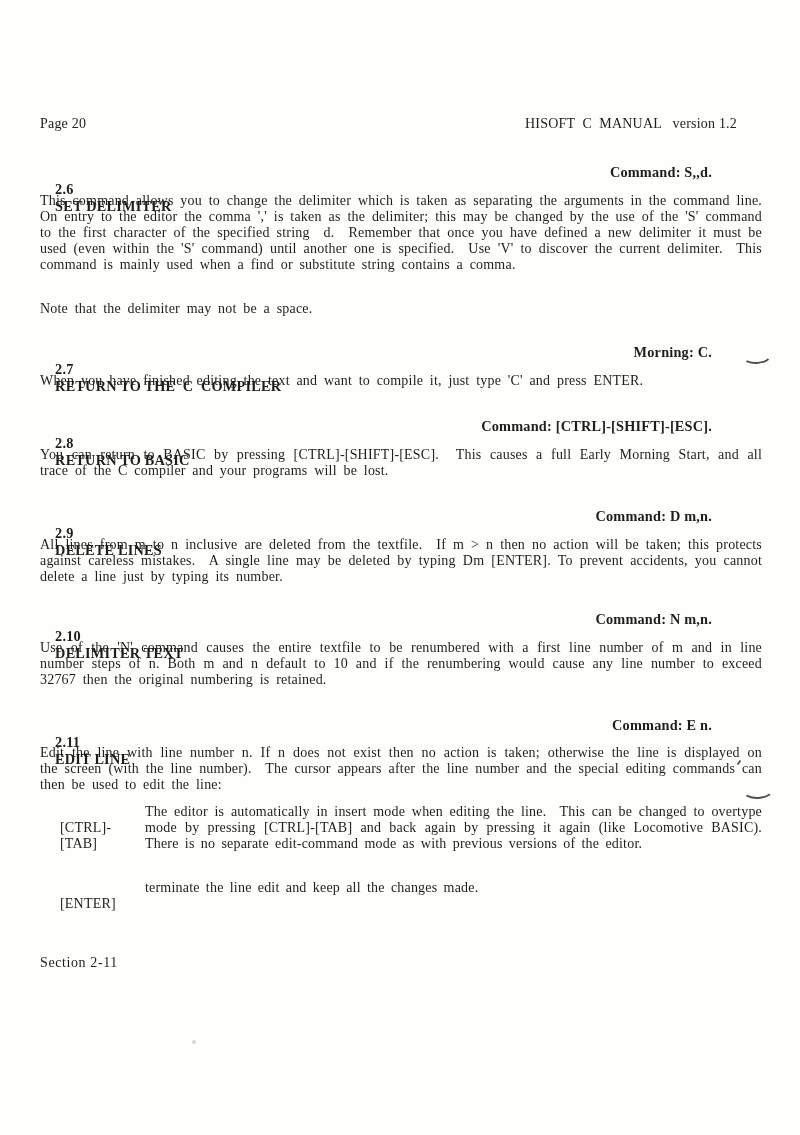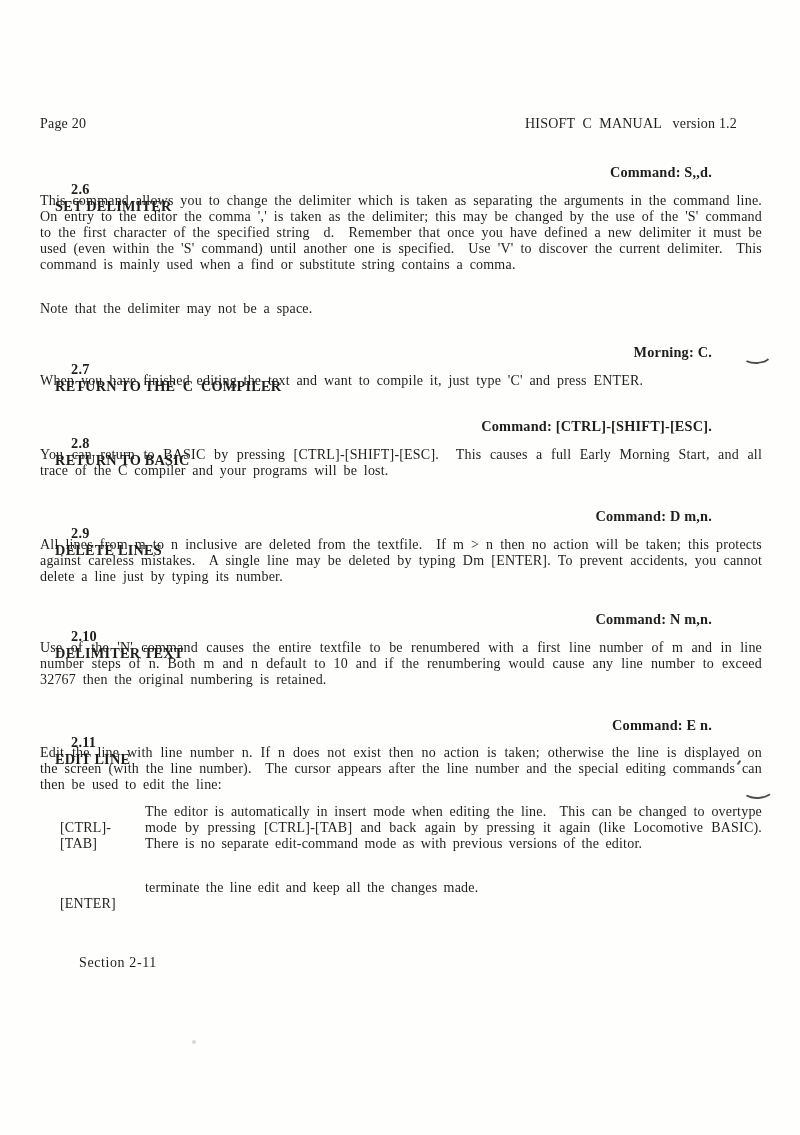--- a/index.html
+++ b/index.html
@@ -28,21 +28,21 @@
 
   .heading {
     position: absolute;
     left: 40px;
     right: 38px;
     font-size: 14.3px;
     font-weight: bold;
     letter-spacing: 0.2px;
     white-space: pre;
   }
-  .sec-num { display: inline-block; min-width: 33px; margin-left: 16px; }
+  .sec-num { display: inline-block; min-width: 33px; }
   .sec-cmd { position: absolute; right: 50px; top: 0; }
 
   .para {
     position: absolute;
     left: 40px;
     right: 38px;
     font-size: 14px;
     line-height: 15.9px;
     text-align: justify;
     white-space: pre-wrap;
@@ -66,21 +66,20 @@
     word-spacing: 2.5px;
     letter-spacing: 0.2px;
   }
 
   .footer-label {
     position: absolute;
     left: 40px;
     top: 955px;
     font-size: 14px;
     letter-spacing: 0.6px;
-    margin-left: 39px;
   }
 
   
   .artifact-arc {
     position: absolute;
     border: 2px solid transparent;
     border-bottom-color: #4f4f4f;
     border-radius: 50%;
   }
   #arc1 { left: 742px; top: 346px; width: 26px; height: 14px; transform: rotate(-5deg); }

